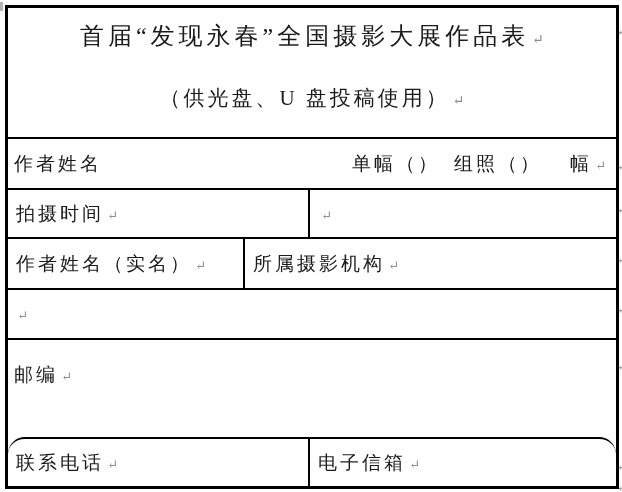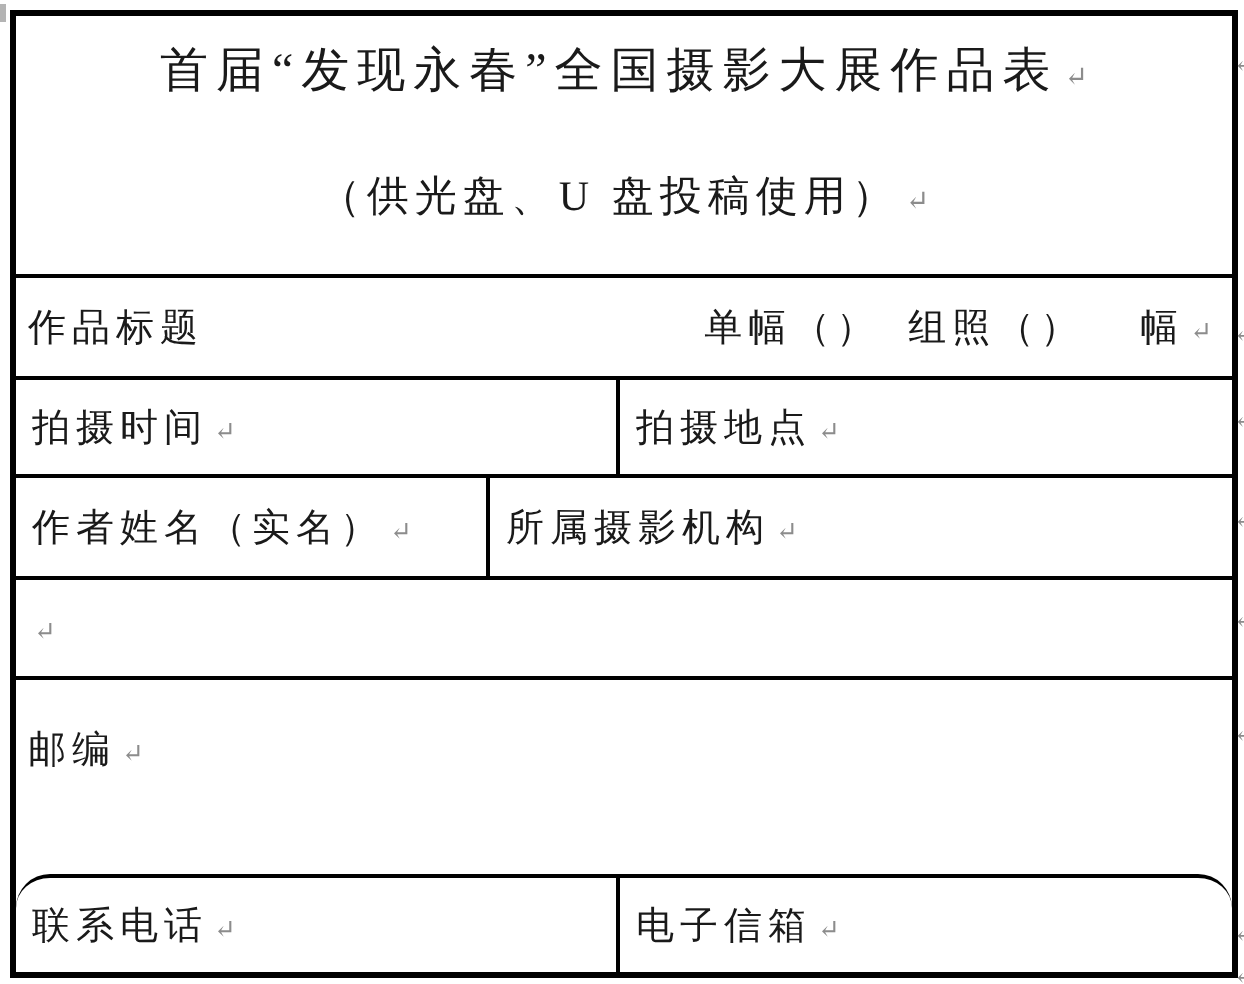--- a/index.html
+++ b/index.html
@@ -131,36 +131,35 @@
   <span class="corner-artifact"></span>
 
   <div class="form-table">
 
     <div class="row row-header">
       <div class="title-line"><span>首届“发现永春”全国摄影大展作品表</span><span class="pm pm-title">↵</span></div>
       <div class="subtitle-line"><span>（供光盘、U 盘投稿使用）</span><span class="pm pm-title">↵</span></div>
     </div>
 
     <div class="row r1">
-      <span class="label">作品标题</span>
+      <span class="label">作者姓名</span>
       <span class="opt-group">
         <span class="label">单幅（）</span>
         <span class="label opt2">组照（）</span>
         <span class="label unit">幅</span>
         <span class="pm">↵</span>
       </span>
     </div>
 
     <div class="row r2">
       <div class="cell w300">
         <span class="label">拍摄时间</span>
         <span class="pm">↵</span>
       </div>
       <div class="cell cell-divided grow">
-        <span class="label">拍摄地点</span>
         <span class="pm">↵</span>
       </div>
     </div>
 
     <div class="row r3">
       <div class="cell w235">
         <span class="label">作者姓名（实名）</span>
         <span class="pm">↵</span>
       </div>
       <div class="cell cell-divided grow">

